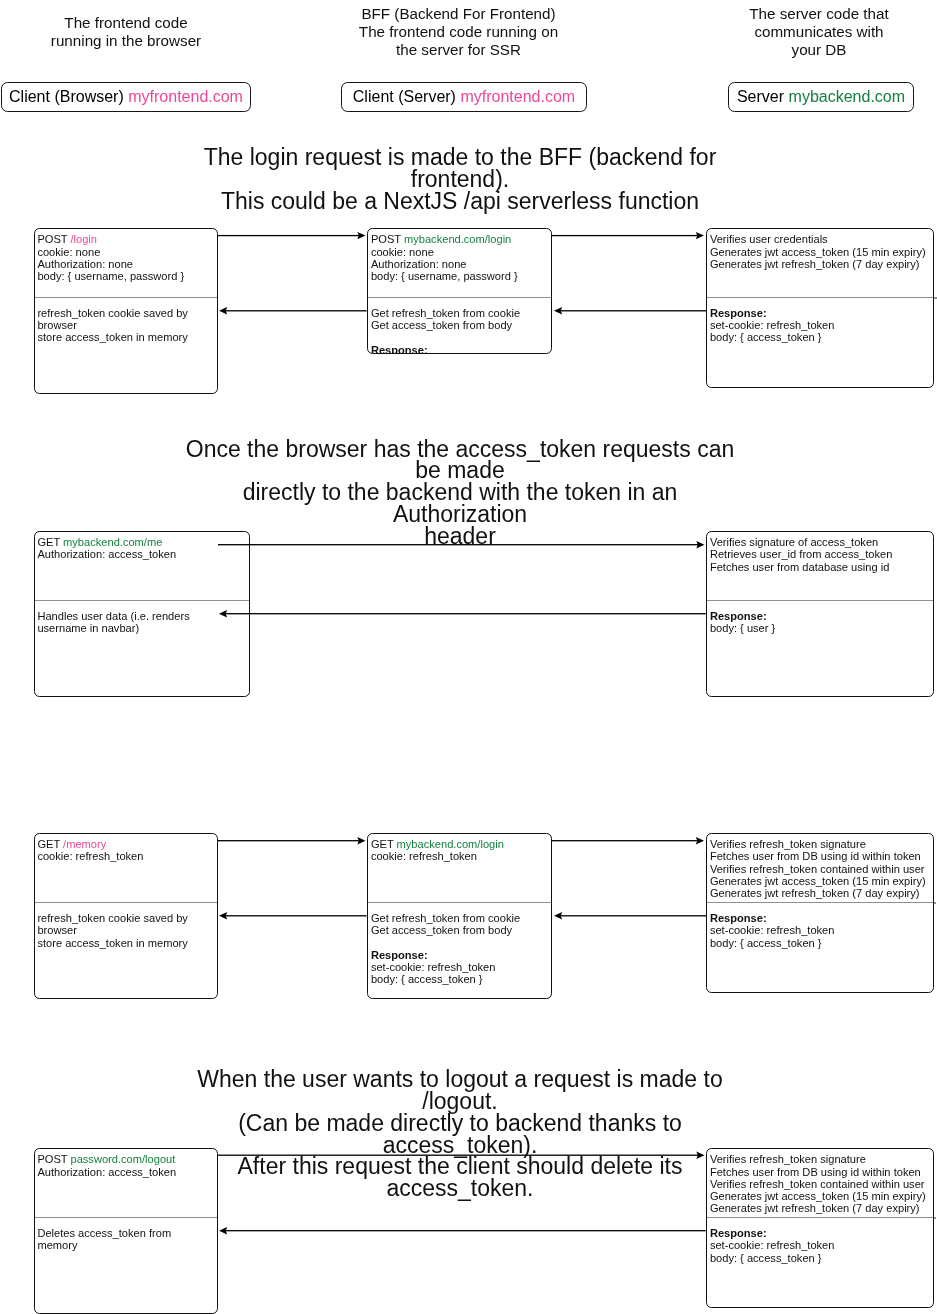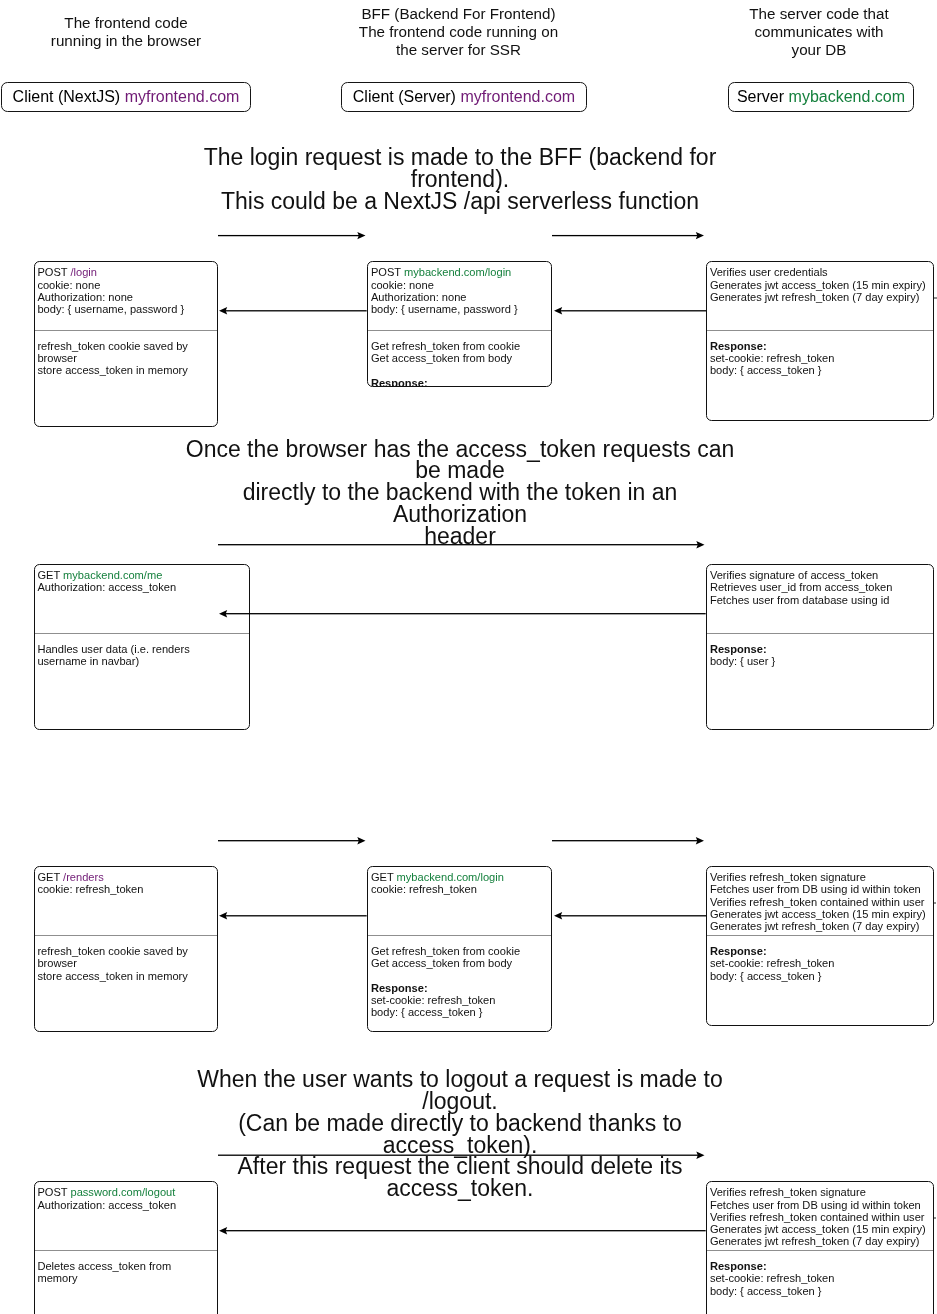--- a/index.html
+++ b/index.html
@@ -58,51 +58,50 @@
   }
 
   
   .fbox {
     position: absolute;
     box-sizing: border-box;
     border: 1.4px solid #111;
     border-radius: 5.5px;
     background: #fff;
     overflow: hidden;
-    margin-top: 33px;
   }
   .fbox .half {
     box-sizing: border-box;
     padding: 3.95px 5px 3px 2.9px;
     font-size: 11.1px;
     line-height: 12.2px;
     color: #111;
   }
   .fbox .half.bottom { border-top: 1.25px solid #8f8f8f; padding-top: 9.2px; }
   .fbox .half p { margin: 0; }
   .fbox .half p.gap { height: 12.2px; }
   .fbox b { font-weight: bold; }
 
   
   .arrow { position: absolute; height: 10px; overflow: visible; }
   .arrow svg { display: block; overflow: visible; }
 
   .divider-ext { position: absolute; height: 1.25px; background: #8f8f8f; }
 
-  .red   { color: #701a75; }
+  .red   { color: #ec4899; }
   .green { color: #15803d; }
 </style>
 </head>
 <body>
 
 <div id="stage">
 <div class="col-caption" style="left:7px;top:1px;width:238px;height:62px">The frontend code
 running in the browser</div>
 <div class="pill" style="left:1px;top:82px;width:250px;height:30px">
-      <span>Client (NextJS)</span>
+      <span>Client (Browser)</span>
       <span class="host red">myfrontend.com</span>
     </div>
 <div class="col-caption" style="left:332px;top:1px;width:253px;height:62px">BFF (Backend For Frontend)
 The frontend code running on
 the server for SSR</div>
 <div class="pill" style="left:341px;top:82px;width:246px;height:30px">
       <span>Client (Server)</span>
       <span class="host red">myfrontend.com</span>
     </div>
 <div class="col-caption" style="left:724px;top:1px;width:190px;height:62px">The server code that
@@ -211,21 +210,21 @@
       </svg>
     </div>
 <div class="arrow left" style="left:219.3px;top:608.0px;width:486.7px">
       <svg width="486.7" height="10" viewBox="0 0 486.7 10">
         <rect x="0" y="5.050000000000045" width="480.7" height="1.3" fill="#000" transform="translate(5.999999999999999,0)"></rect>
         <path d="M0,5.7000000000000455 L8.2,2.0000000000000453 L6.699999999999999,5.7000000000000455 L8.2,9.400000000000045 Z" fill="#000" shape-rendering="geometricPrecision"></path>
       </svg>
     </div>
 <div class="fbox" style="left:33.5px;top:833.3px;width:184px;height:165.3px">
   <div class="half" style="height:67.70000000000002px">
-    <p><span>GET </span><span class="red">/renders</span></p>
+    <p><span>GET </span><span class="red">/memory</span></p>
     <p><span>cookie: refresh_token</span></p>
   </div>
   <div class="half bottom" style="height:95.89999999999998px">
     <p><span>refresh_token cookie saved by</span></p>
     <p><span>browser</span></p>
     <p><span>store access_token in memory</span></p>
   </div>
 </div>
 <div class="fbox" style="left:367px;top:833.3px;width:185px;height:165.3px">
   <div class="half" style="height:67.70000000000002px">

